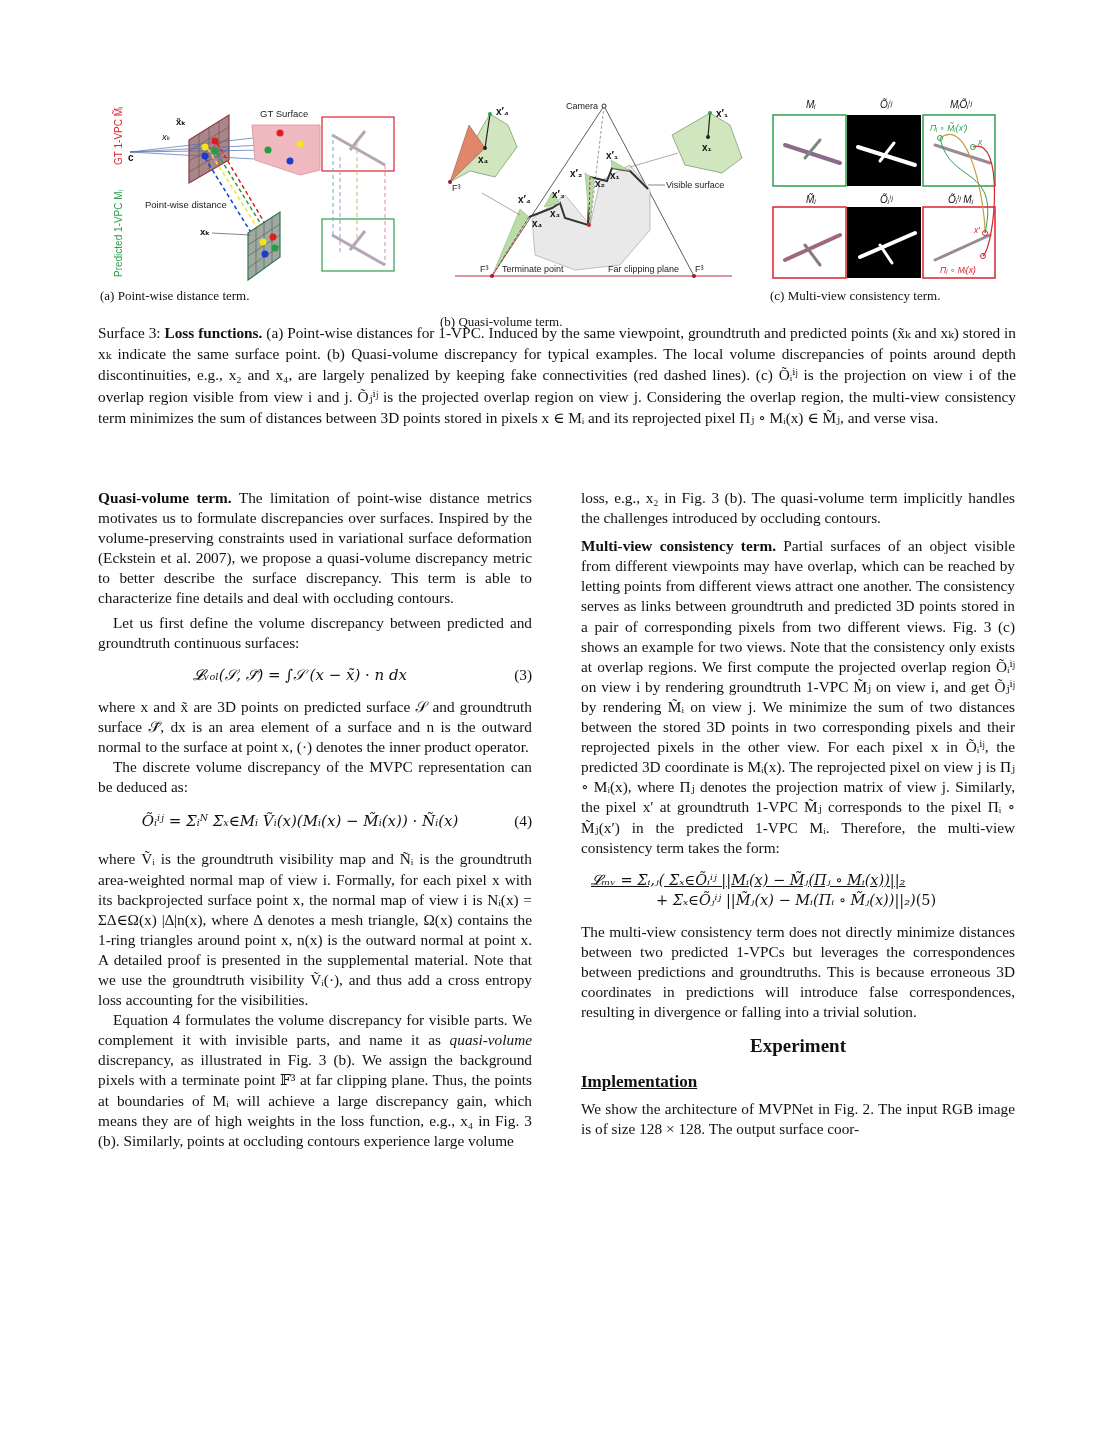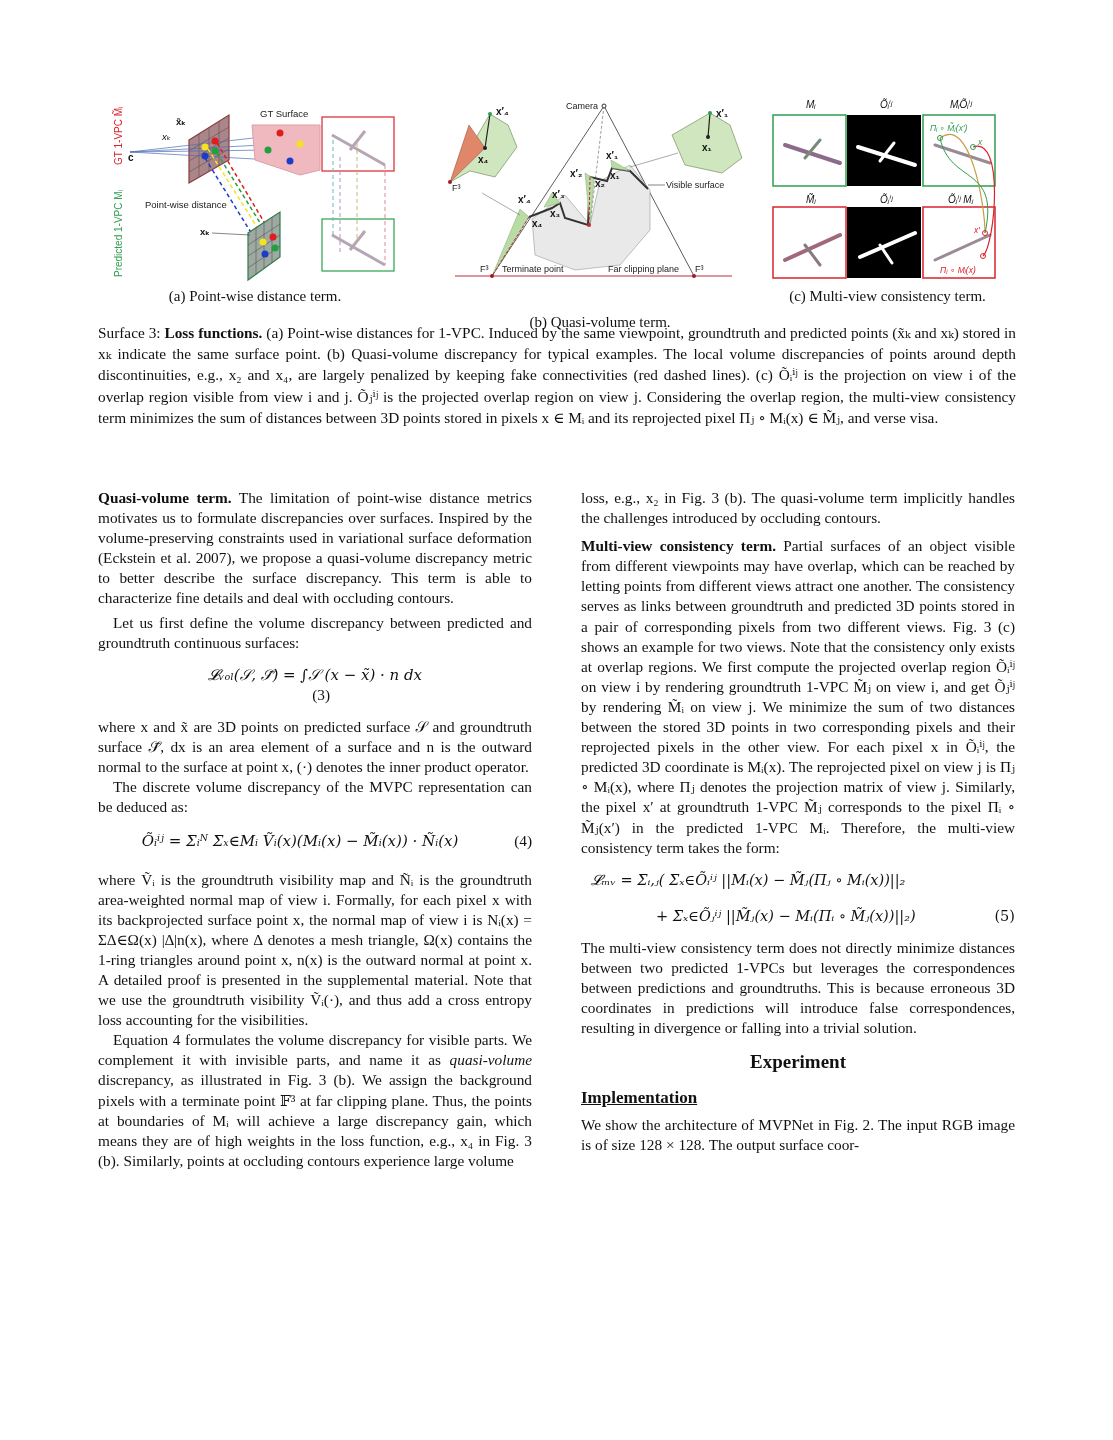--- a/index.html
+++ b/index.html
@@ -1,19 +1,19 @@
 <!DOCTYPE html>
 <html><head>
 <meta charset="utf-8">
 <style>
   html, body { margin: 0; padding: 0; background: #ffffff; }
   body { width: 1113px; height: 1440px; position: relative; overflow: hidden;
          font-family: "Liberation Serif", "DejaVu Serif", serif; color: #111; }
   .fig { position: absolute; top: 95px; }
-  .caption-sub { position: absolute; font-size: 15px; text-align: center; width: 100%; }
+  .caption-sub { position: absolute; font-size: 13px; width: 100%; }
   .fig-caption { position: absolute; left: 98px; top: 322px; width: 918px; font-size: 15.3px;
                  line-height: 21.2px; text-align: justify; }
   .col { position: absolute; top: 488px; width: 434px; font-size: 15.3px; line-height: 20.1px; text-align: justify; }
   .col-left { left: 98px; }
   .col-right { left: 581px; }
   .col p { margin: 0; }
   .indent { text-indent: 15px; }
   .rh { font-weight: bold; }
   .eq { display: flex; justify-content: space-between; align-items: center; margin: 8px 0; font-style: italic; }
   .eq .body { flex: 1; text-align: center; font-family: "DejaVu Serif", serif; font-size: 15px; }
@@ -213,40 +213,40 @@
 </div>
 
 <div class="fig-caption">
   <span>Surface 3:</span>
   <b>Loss functions.</b><span> (a) Point-wise distances for 1-VPC. Induced by the same viewpoint, groundtruth and predicted points (x̃ₖ and xₖ) stored in xₖ indicate the same surface point. (b) Quasi-volume discrepancy for typical examples. The local volume discrepancies of points around depth discontinuities, e.g., x₂ and x₄, are largely penalized by keeping fake connectivities (red dashed lines). (c) Õᵢⁱʲ is the projection on view i of the overlap region visible from view i and j. Õⱼⁱʲ is the projected overlap region on view j. Considering the overlap region, the multi-view consistency term minimizes the sum of distances between 3D points stored in pixels x ∈ Mᵢ and its reprojected pixel Πⱼ ∘ Mᵢ(x) ∈ M̃ⱼ, and verse visa.</span>
 </div>
 
 <div class="col col-left">
   <p class="mb" style="margin-bottom:4px!important;"><span class="rh">Quasi-volume term.</span><span> The limitation of point-wise distance metrics motivates us to formulate discrepancies over surfaces. Inspired by the volume-preserving constraints used in variational surface deformation (Eckstein et al. 2007), we propose a quasi-volume discrepancy metric to better describe the surface discrepancy. This term is able to characterize fine details and deal with occluding contours.</span></p>
   <p class="indent">Let us first define the volume discrepancy between predicted and groundtruth continuous surfaces:</p>
-  <div class="eq" style="margin:12px 0 12px 0;flex-direction:column;">
+  <div class="eq" style="margin:12px 0 12px 0;">
     <span class="body">𝓛ᵥₒₗ(𝒮, 𝒮̃) = ∫𝒮 (x − x̃) · n dx</span>
     <span class="num">(3)</span>
   </div>
   <p>where x and x̃ are 3D points on predicted surface 𝒮 and groundtruth surface 𝒮̃, dx is an area element of a surface and n is the outward normal to the surface at point x, (·) denotes the inner product operator.</p>
   <p class="indent">The discrete volume discrepancy of the MVPC representation can be deduced as:</p>
   <div class="eq" style="margin:14px 0 18px 0;">
     <span class="body">Õᵢⁱʲ = Σᵢᴺ Σₓ∈Mᵢ Ṽᵢ(x)(Mᵢ(x) − M̃ᵢ(x)) · Ñᵢ(x)</span>
     <span class="num">(4)</span>
   </div>
   <p>where Ṽᵢ is the groundtruth visibility map and Ñᵢ is the groundtruth area-weighted normal map of view i. Formally, for each pixel x with its backprojected surface point x, the normal map of view i is Nᵢ(x) = Σ∆∈Ω(x) |∆|n(x), where ∆ denotes a mesh triangle, Ω(x) contains the 1-ring triangles around point x, n(x) is the outward normal at point x. A detailed proof is presented in the supplemental material. Note that we use the groundtruth visibility Ṽᵢ(·), and thus add a cross entropy loss accounting for the visibilities.</p>
   <p class="indent"><span>Equation 4 formulates the volume discrepancy for visible parts. We complement it with invisible parts, and name it as </span><i>quasi-volume</i><span> discrepancy, as illustrated in Fig. 3 (b). We assign the background pixels with a terminate point 𝔽³ at far clipping plane. Thus, the points at boundaries of Mᵢ will achieve a large discrepancy gain, which means they are of high weights in the loss function, e.g., x₄ in Fig. 3 (b). Similarly, points at occluding contours experience large volume</span></p>
 </div>
 
 <div class="col col-right">
   <p class="mb">loss, e.g., x₂ in Fig. 3 (b). The quasi-volume term implicitly handles the challenges introduced by occluding contours.</p>
   <p><span class="rh">Multi-view consistency term.</span><span> Partial surfaces of an object visible from different viewpoints may have overlap, which can be reached by letting points from different views attract one another. The consistency serves as links between groundtruth and predicted 3D points stored in a pair of corresponding pixels from two different views. Fig. 3 (c) shows an example for two views. Note that the consistency only exists at overlap regions. We first compute the projected overlap region Õᵢⁱʲ on view i by rendering groundtruth 1-VPC M̃ⱼ on view i, and get Õⱼⁱʲ by rendering M̃ᵢ on view j. We minimize the sum of two distances between the stored 3D points in two corresponding pixels and their reprojected pixels in the other view. For each pixel x in Õᵢⁱʲ, the predicted 3D coordinate is Mᵢ(x). The reprojected pixel on view j is Πⱼ ∘ Mᵢ(x), where Πⱼ denotes the projection matrix of view j. Similarly, the pixel x′ at groundtruth 1-VPC M̃ⱼ corresponds to the pixel Πᵢ ∘ M̃ⱼ(x′) in the predicted 1-VPC Mᵢ. Therefore, the multi-view consistency term takes the form:</span></p>
   <div class="eq-block" style="margin:12px 0 12px 0;">
-    <div style="padding-left:10px;">𝓛ₘᵥ = Σᵢ,ⱼ( Σₓ∈Õᵢⁱʲ ||Mᵢ(x) − M̃ⱼ(Πⱼ ∘ Mᵢ(x))||₂</div>
-    <div style="display:flex; justify-content:space-between; padding-left:75px; margin-top:16px;">
+    <div style="padding-left:10px;text-decoration:underline;">𝓛ₘᵥ = Σᵢ,ⱼ( Σₓ∈Õᵢⁱʲ ||Mᵢ(x) − M̃ⱼ(Πⱼ ∘ Mᵢ(x))||₂</div>
+    <div style="display:flex; justify-content:flex-start; padding-left:75px; ">
       <span>+ Σₓ∈Õⱼⁱʲ ||M̃ⱼ(x) − Mᵢ(Πᵢ ∘ M̃ⱼ(x))||₂)</span>
       <span style="font-style:normal;">(5)</span>
     </div>
   </div>
   <p>The multi-view consistency term does not directly minimize distances between two predicted 1-VPCs but leverages the correspondences between predictions and groundtruths. This is because erroneous 3D coordinates in predictions will introduce false correspondences, resulting in divergence or falling into a trivial solution.</p>
   <div class="sec-title">Experiment</div>
   <div class="subsec-title">Implementation</div>
   <p>We show the architecture of MVPNet in Fig. 2. The input RGB image is of size 128 × 128. The output surface coor-</p>
 </div>
 

